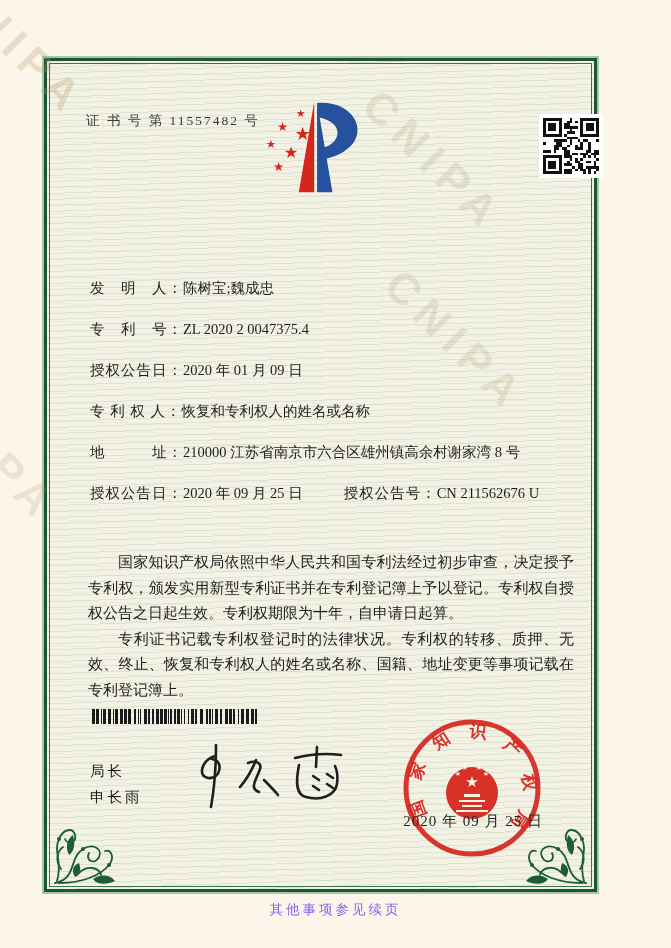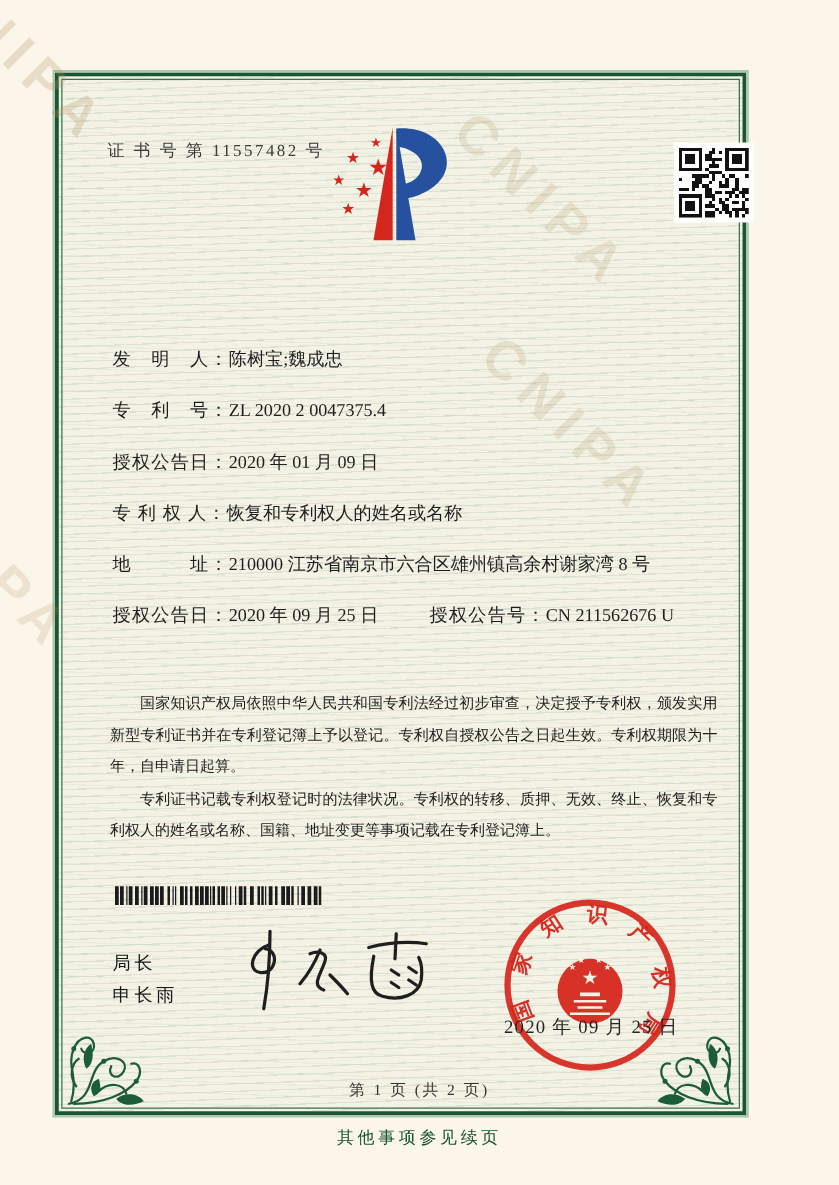--- a/index.html
+++ b/index.html
@@ -63,21 +63,21 @@
     text-align:center;
     font-size:33px;font-weight:bold;letter-spacing:8px;color:#141414;
   }
   .fields{position:absolute;left:90px;top:280px;width:480px;}
   .field-row{margin-bottom:24px;font-size:14.5px;line-height:17px;white-space:nowrap;}
   .f-label{color:#1e1e1e;letter-spacing:1px;}
   .f-value{color:#1e1e1e;}
   .pair-2{margin-left:41px;}
   .body-text{
     position:absolute;left:88px;top:550px;width:486px;
-    font-size:12px;line-height:25.5px;color:#1d1d1d;
+    font-size:15px;line-height:25.5px;color:#1d1d1d;
     text-align:justify;
   }
   .body-text p{margin:0;text-indent:2em;}
   .barcode{position:absolute;left:92px;top:709px;height:15px;display:flex;}
   .barcode span{display:block;height:100%;}
   .signer{
     position:absolute;left:90px;top:758px;
     font-family:"Liberation Sans","DejaVu Sans",sans-serif;
     font-size:14.5px;letter-spacing:3px;color:#171717;line-height:26px;
   }
@@ -86,21 +86,21 @@
   .seal-date{
     position:absolute;left:388px;top:812px;width:170px;
     text-align:center;font-size:15px;letter-spacing:1px;color:#262626;
   }
   .page-info{
     position:absolute;left:0;right:0;top:864px;text-align:center;
     font-size:12.5px;letter-spacing:2px;color:#333;
   }
   .continuation{
     position:absolute;left:0;right:0;top:901px;text-align:center;
-    font-size:13.5px;letter-spacing:3px;color:#14532d;
+    font-size:13.5px;letter-spacing:3px;color:#8b5cf6;
   }
 </style>
 </head>
 <body>
 
 <div class="watermark wm-1">CNIPA</div>
 <div class="watermark wm-2">CNIPA</div>
 <div class="watermark wm-3">CNIPA</div>
 <div class="watermark wm-4">CNIPA</div>
 
@@ -529,16 +529,15 @@
         <rect x="66" y="80" width="16" height="3"></rect>
         <rect x="61" y="86" width="26" height="2"></rect>
         <rect x="64" y="91" width="20" height="2"></rect>
         <rect x="58" y="96" width="32" height="2"></rect>
       </g>
     </g>
   </svg>
 
   <div class="seal-date">2020 年 09 月 25 日</div>
 
-  <div class="page-info">第 1 页 (共 2 页)</div>
   <div class="continuation">其他事项参见续页</div>
 
 </div>
 
 </body></html>

